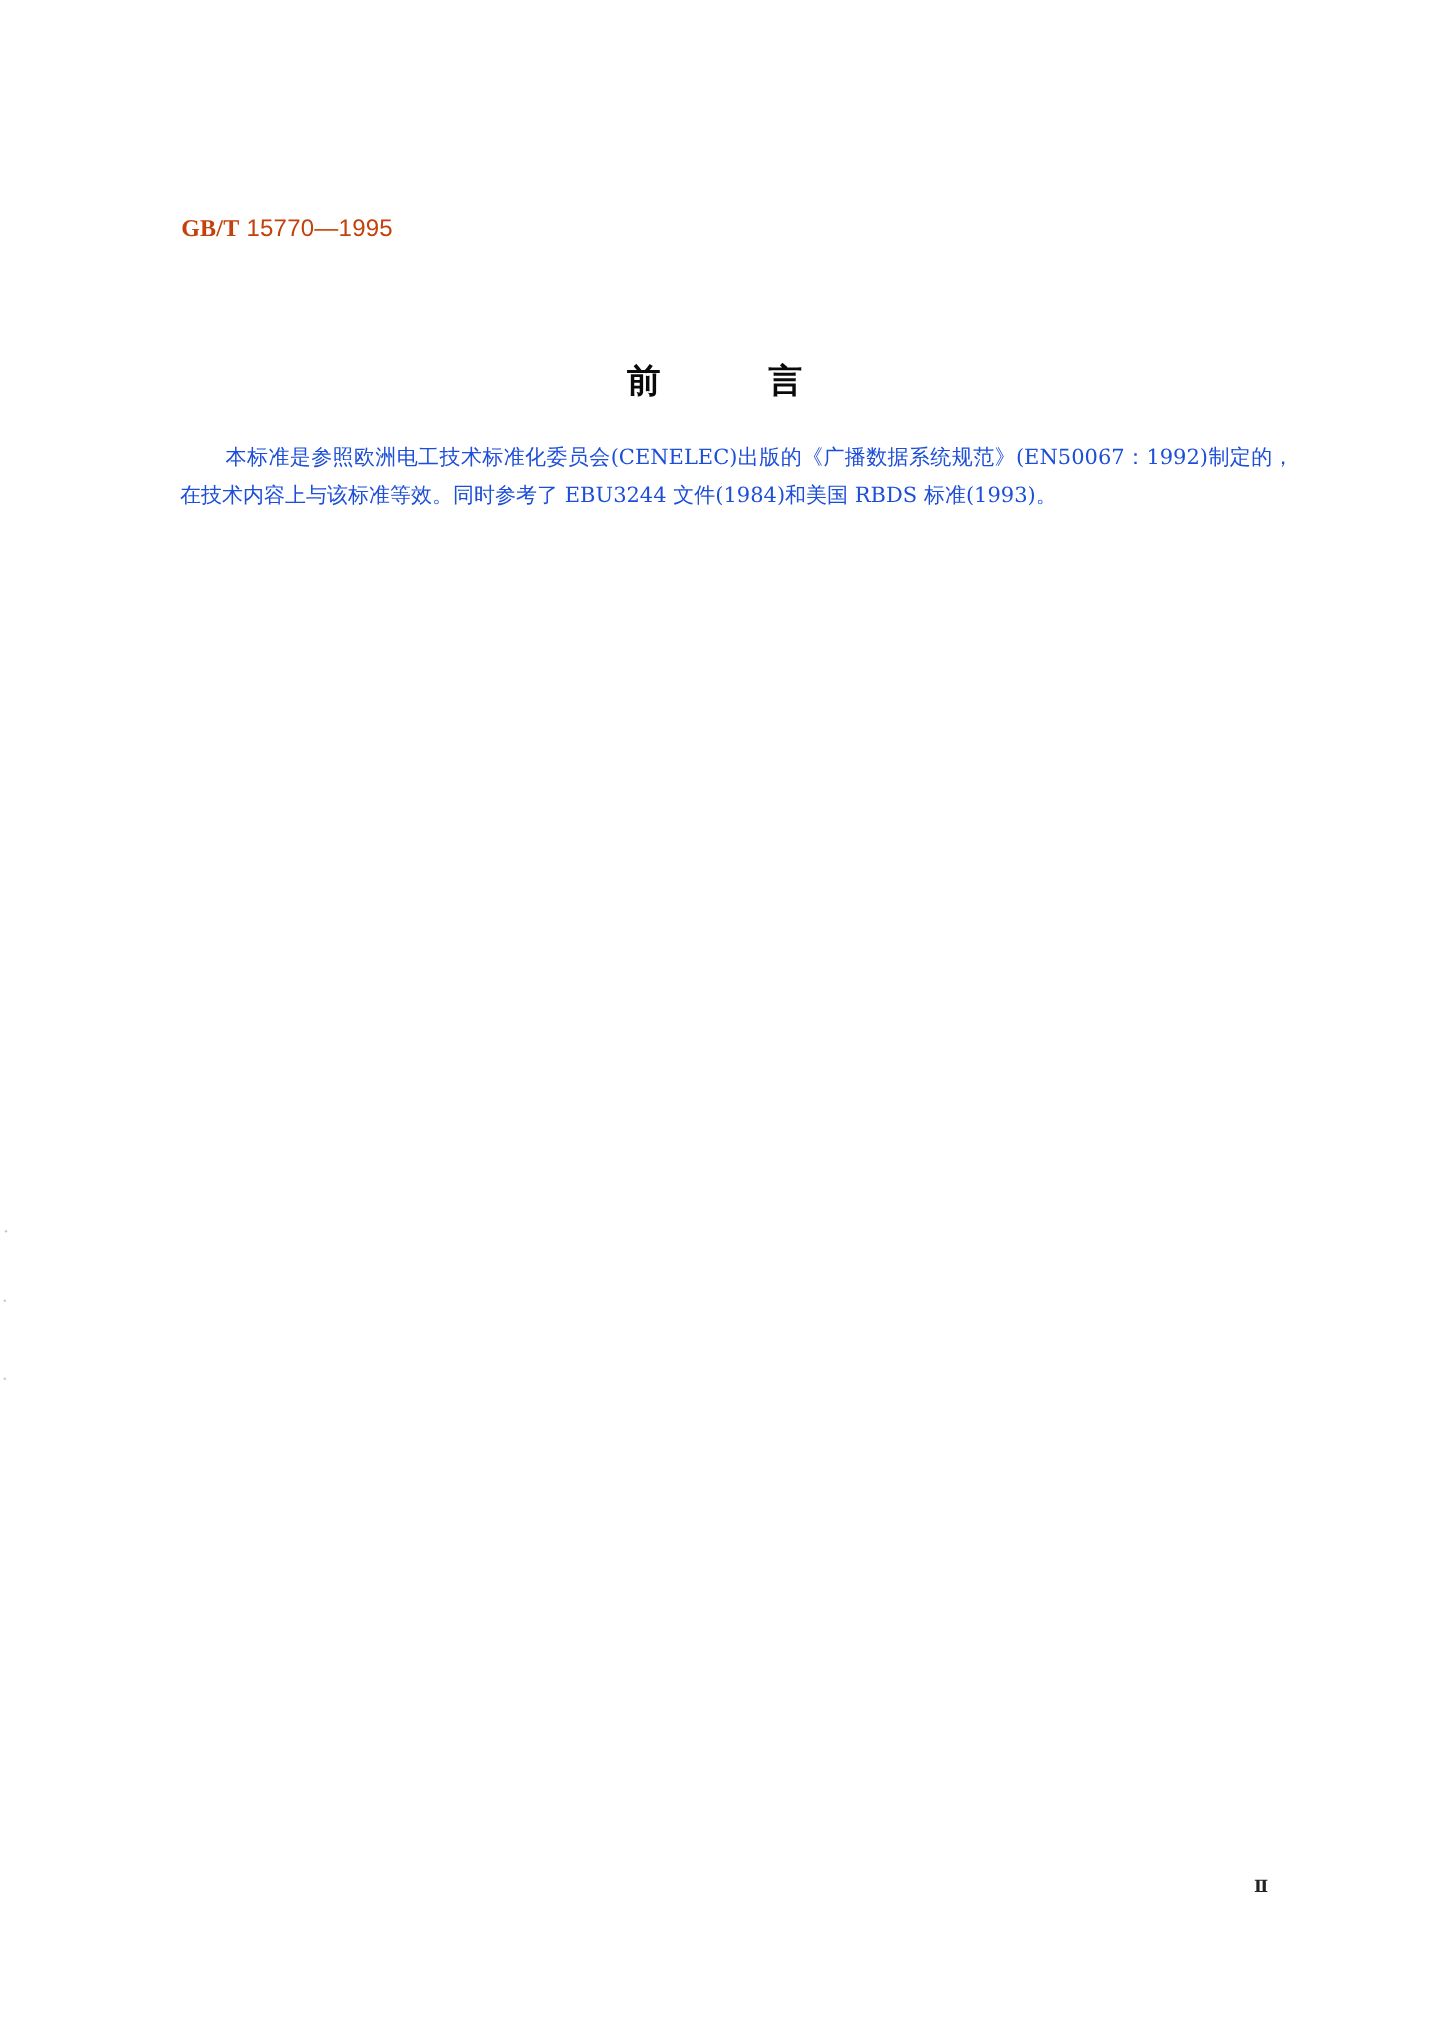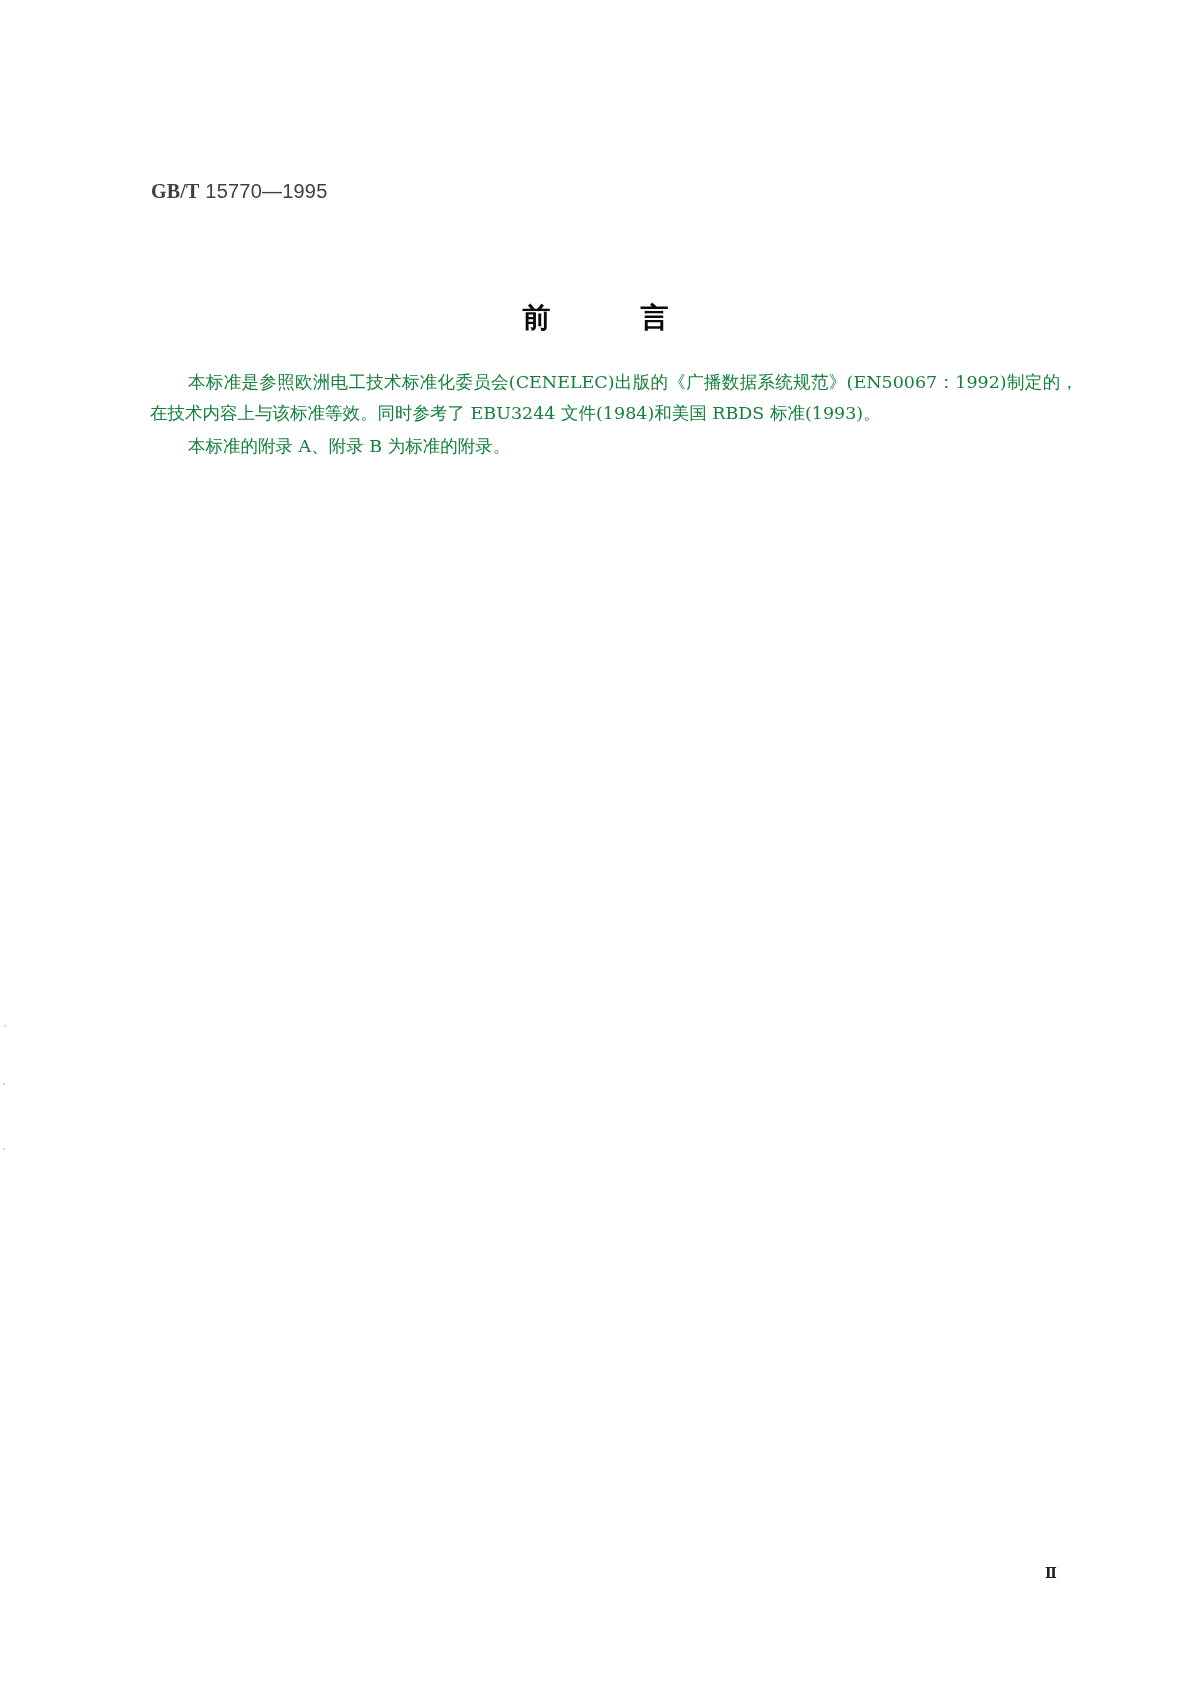--- a/index.html
+++ b/index.html
@@ -21,21 +21,21 @@
     width: 1191px;
     height: 1684px;
   }
   .std-code {
     position: absolute;
     left: 151px;
     top: 180px;
     font-family: "Liberation Sans", "DejaVu Sans", sans-serif;
     font-size: 20px;
     letter-spacing: 0.2px;
-    color: #404040;
+    color: #c2410c;
   }
   .std-code .prefix {
     font-family: "Liberation Serif", "DejaVu Serif", serif;
     font-weight: bold;
   }
   .title {
     position: absolute;
     left: 0;
     top: 300px;
     width: 1191px;
@@ -48,21 +48,21 @@
     line-height: 36px;
     color: #0a0a0a;
   }
   .body-text {
     position: absolute;
     left: 150px;
     top: 367px;
     width: 928px;
     font-size: 17.5px;
     line-height: 31px;
-    color: #15803d;
+    color: #1d4ed8;
   }
   .para {
     margin: 0 0 2px 0;
     text-align: justify;
     text-indent: 38px;
   }
   .para.short {
     padding-left: 38px;
     text-indent: 0;
   }
@@ -90,21 +90,20 @@
 
   <div class="std-code">
     <span class="prefix">GB/T</span>
     <span>15770—1995</span>
   </div>
 
   <div class="title">前言</div>
 
   <div class="body-text">
     <p class="para">本标准是参照欧洲电工技术标准化委员会(CENELEC)出版的《广播数据系统规范》(EN50067：1992)制定的，在技术内容上与该标准等效。同时参考了 EBU3244 文件(1984)和美国 RBDS 标准(1993)。</p>
-    <p class="para short">本标准的附录 A、附录 B 为标准的附录。</p>
   </div>
 
   <div class="page-number">Ⅱ</div>
 
   <div class="scan-speck" style="left:4px; top:1025px;"></div>
   <div class="scan-speck" style="left:3px; top:1083px;"></div>
   <div class="scan-speck" style="left:3px; top:1148px;"></div>
 </div>
 
 </body></html>

